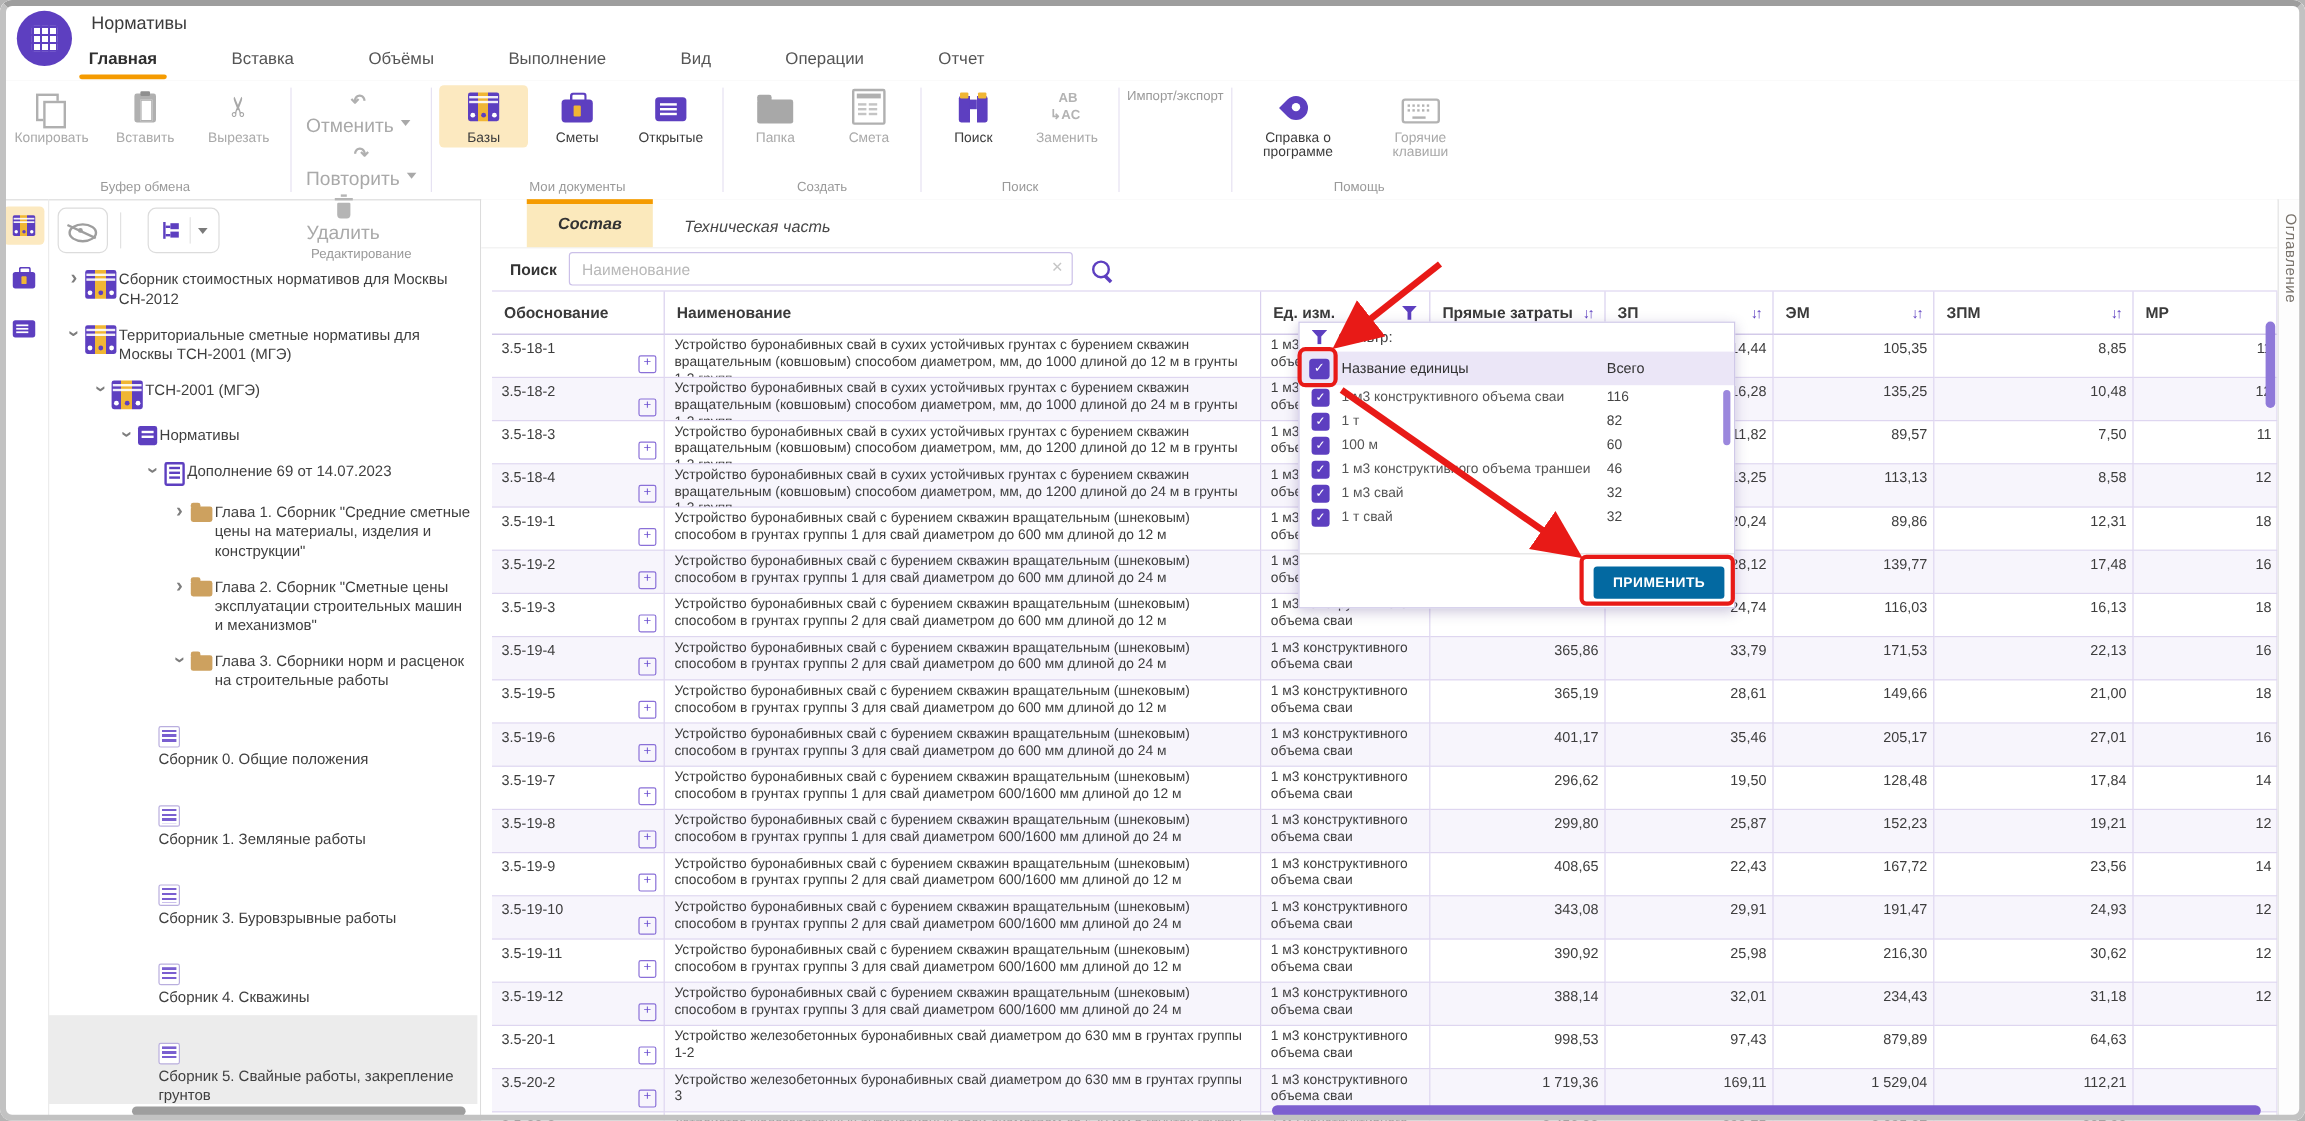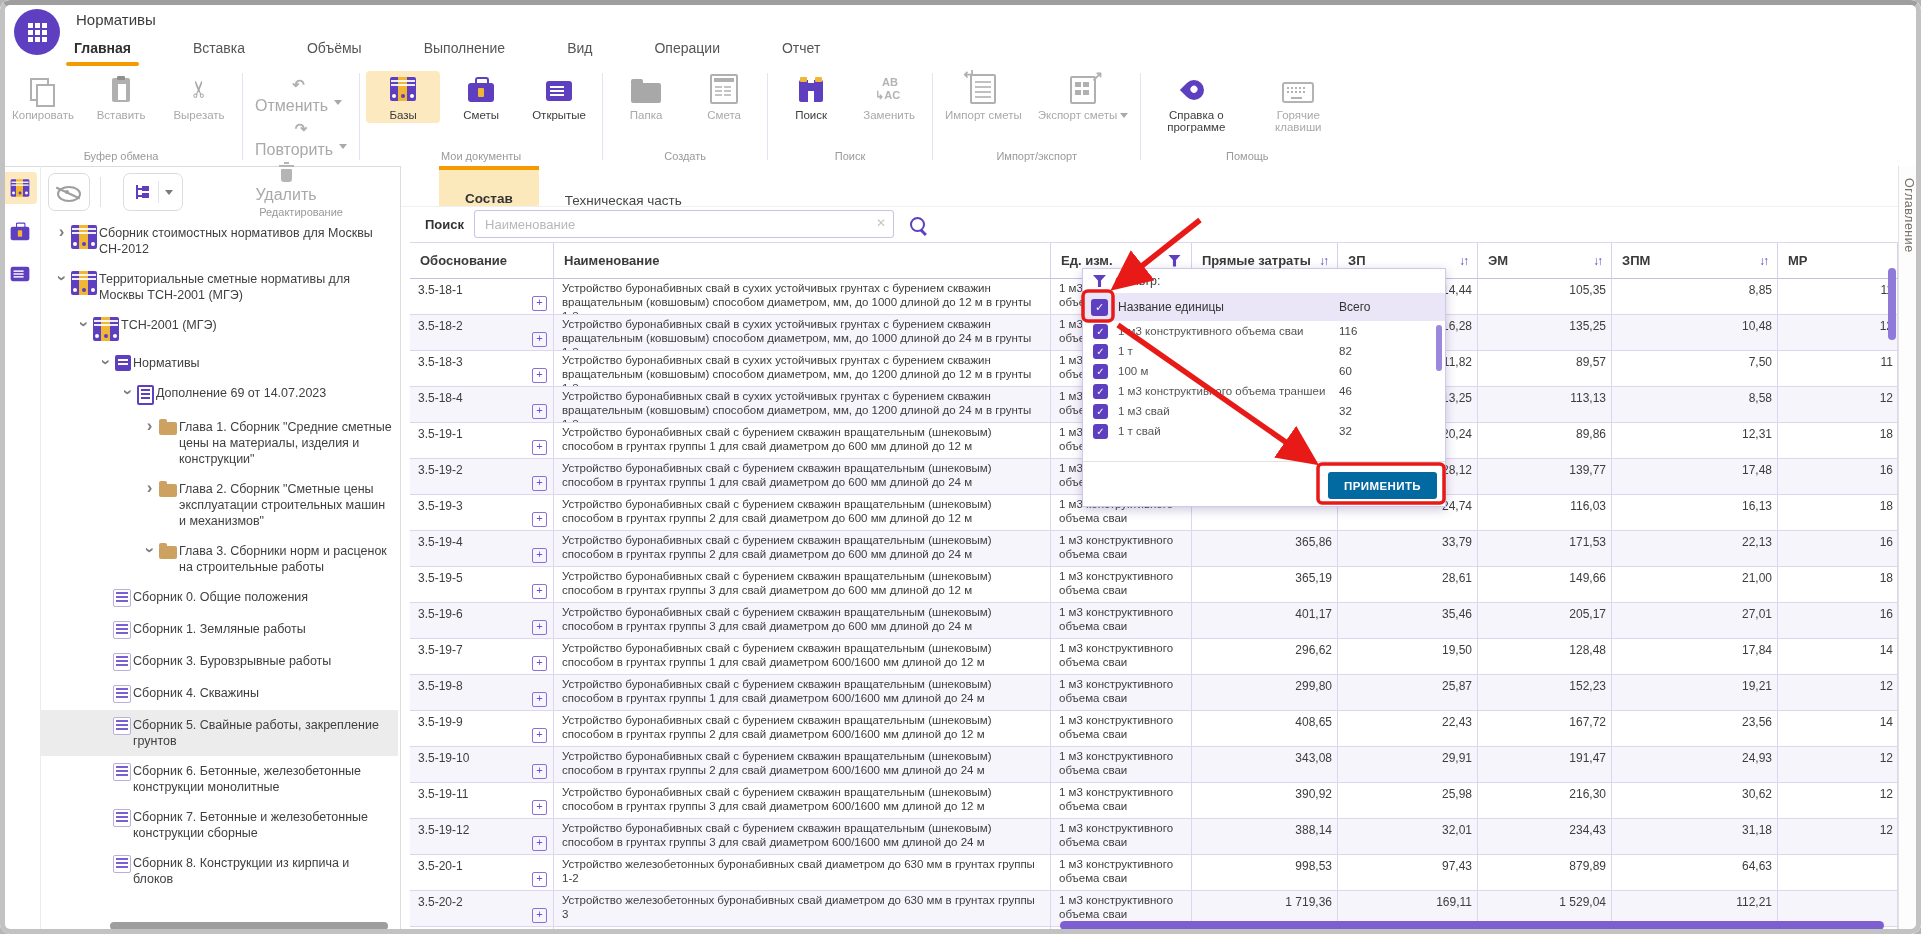--- a/index.html
+++ b/index.html
@@ -109,34 +109,34 @@
   .treebar{position:absolute;left:0;top:4px;height:44px;right:0;display:flex;align-items:center;gap:0;padding-left:8px;}
   .tbtn{height:36px;border:1px solid #dcdcdc;border-radius:7px;display:flex;align-items:center;justify-content:center;cursor:pointer;background:#fff;}
   .tbtn.eye{width:40px;}
   .tbtn.view{width:58px;gap:6px;margin-left:22px;}
   .tbtn.view .vsep{width:1px;height:22px;background:#e4e4e4;}
   .tbtn .caret.purplecaret{border-top-color:#7a7a7a;}
   .treebar .tsep{width:1px;height:30px;background:#e2e2e2;margin-left:10px;}
   .tree{position:absolute;left:0;top:52px;right:2px;bottom:14px;overflow:hidden;}
   .titem{display:flex;align-items:flex-start;gap:2px;padding:7px 6px 7px 14px;cursor:pointer;}
   .titem.ind1{padding-left:36px;} .titem.ind2{padding-left:58px;} .titem.ind3{padding-left:80px;}
-  .titem.ind4{padding-left:102px;} .titem.ind5{padding-left:56px;}
+  .titem.ind4{padding-left:102px;} .titem.ind5{padding-left:92px;flex-direction:column;}
   .titem.selected{background:#ececec;}
   .chev{width:15px;flex:none;color:#7d7d7d;font-size:17px;line-height:14px;font-weight:700;text-align:center;}
   .chev-right::before{content:"›";display:inline-block;}
   .chev-down::before{content:"›";display:inline-block;transform:rotate(90deg);}
   .chev-none{visibility:hidden;}
   .chev-none::before{content:"›";}
   .tlabel{font-size:12.5px;color:#3f3f3f;line-height:16px;}
   .tree-hscroll{position:absolute;left:70px;bottom:4px;width:278px;height:8px;background:#9e9e9e;border-radius:4px;}
 
   
   .main{position:absolute;left:401px;top:166px;right:23px;bottom:0;background:#fff;}
   .ctabs{position:absolute;left:0;top:0;right:0;height:40px;border-bottom:1px solid #f0f0f0;display:flex;padding-left:38px;}
-  .ctab{padding:12px 26px;line-height:38px;font-size:13.5px;color:#474747;border-top:4px solid transparent;cursor:pointer;}
+  .ctab{padding:0 26px;line-height:38px;font-size:13.5px;color:#474747;border-top:4px solid transparent;cursor:pointer;font-style:italic;}
   .ctab.active{background:#fbe9bc;border-top-color:#f59b00;color:#333;font-weight:700;line-height:34px;}
   .searchrow{position:absolute;left:0;top:40px;right:0;height:36px;display:flex;align-items:center;padding-left:24px;gap:10px;}
   .searchlabel{font-size:13px;font-weight:700;color:#333;}
   .searchbox{position:relative;width:418px;height:26px;border:1px solid #cbc0e8;border-radius:3px;display:flex;align-items:center;}
   .searchbox input{border:none;outline:none;flex:1;font-size:13px;padding:0 24px 0 10px;font-family:"Liberation Sans",sans-serif;color:#444;background:transparent;}
   .searchbox input::placeholder{color:#b8b8b8;}
   .clearx{position:absolute;right:7px;top:5px;font-size:12px;color:#c6c6c6;cursor:pointer;}
   .magbtn{width:26px;height:26px;display:flex;align-items:center;justify-content:center;cursor:pointer;}
 
   
@@ -303,35 +303,20 @@
               <span class="ric">
                 <span class="ic ic-replace"></span>
               </span>
               <span class="rtext"><span>Заменить</span></span>
             </div>
           </div>
       <div class="rlabel">Поиск</div>
     </div>
     <div class="rdivider"></div>
     <div class="rgroup">
-      <div class="rbtns">
-
-      <div class="rbtn disabled">
-              <span class="ric">
-                <span class="ic ic-import"></span>
-              </span>
-              <span class="rtext"><span>Импорт сметы</span></span>
-            </div>
-            <div class="rbtn disabled">
-              <span class="ric">
-                <span class="ic ic-export"></span>
-              </span>
-              <span class="rtext"><span>Экспорт сметы</span><span class="caret"></span></span>
-            </div>
-          </div>
       <div class="rlabel">Импорт/экспорт</div>
     </div>
     <div class="rdivider"></div>
     <div class="rgroup">
       <div class="rbtns">
 
       <div class="rbtn" style="max-width:86px;">
               <span class="ric">
                 <span class="ic ic-rocket"></span>
               </span>

